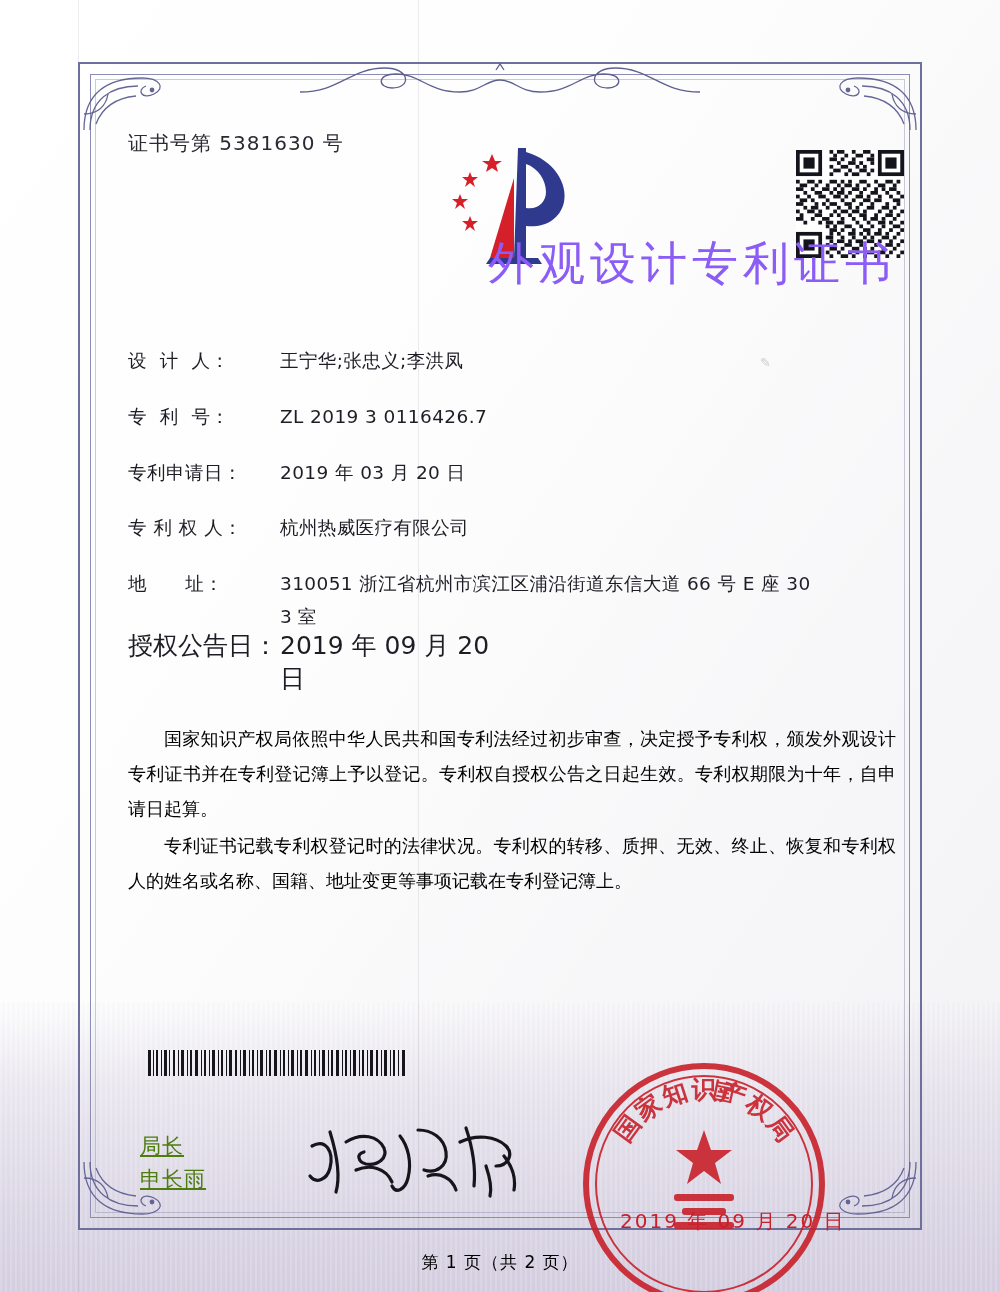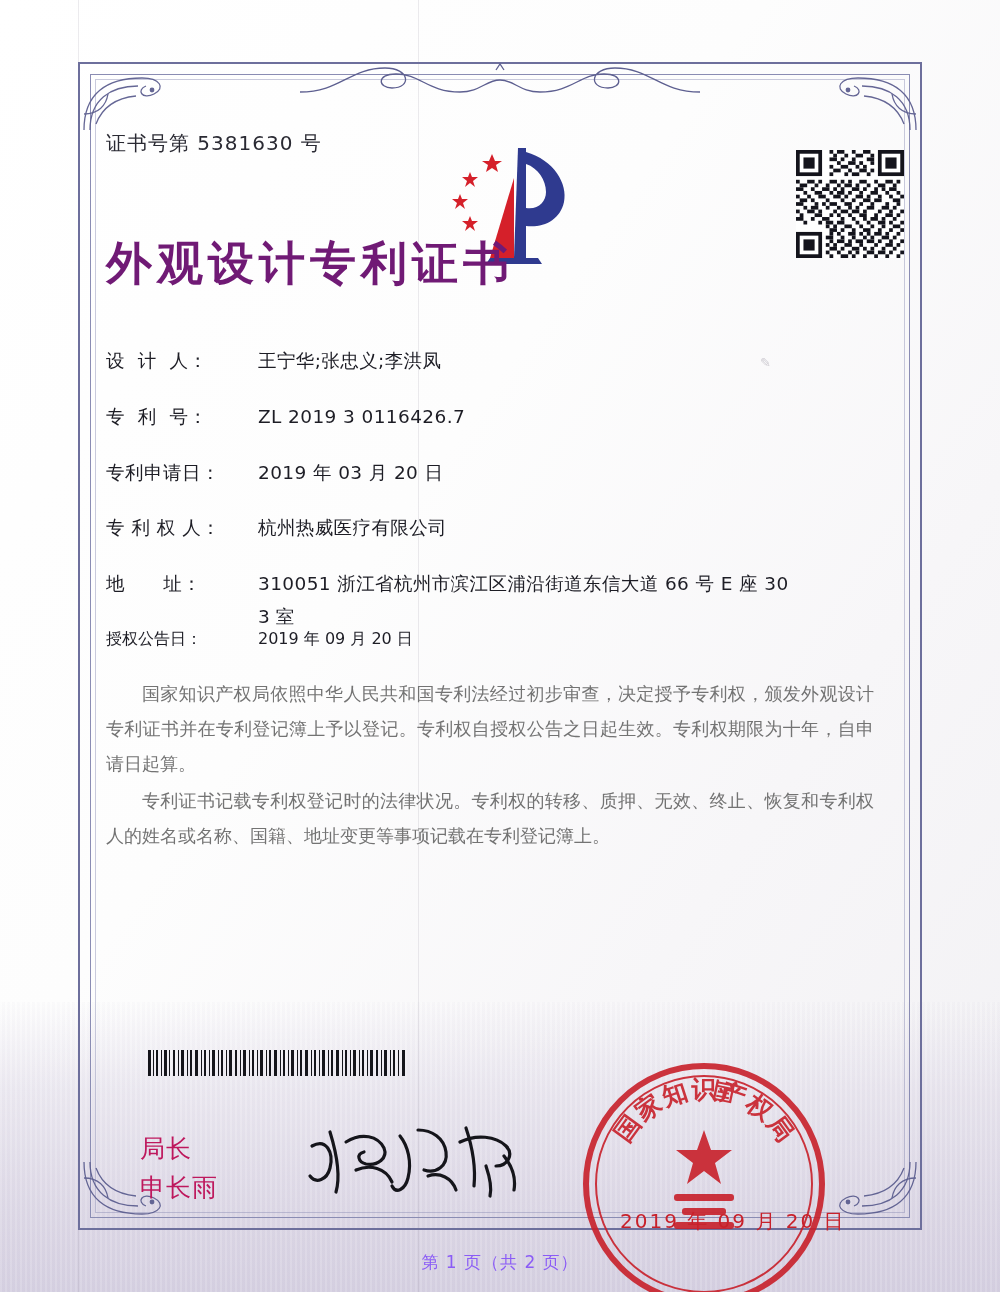--- a/index.html
+++ b/index.html
@@ -81,21 +81,21 @@
     position: absolute;
     left: 300px; right: 300px;
     top: 62px;
     height: 36px;
     color: #5d5f90;
   }
 
   
   .content {
     position: absolute;
-    left: 106px;
+    left: 128px;
     top: 130px;
     width: 768px;
   }
   .cert-no {
     font-family: "DejaVu Sans", "Liberation Sans", sans-serif;
     font-size: 20px;
     color: #2a2a33;
     letter-spacing: 1px;
   }
   .emblem {
@@ -109,25 +109,25 @@
     position: absolute;
     right: 96px;
     top: 150px;
     width: 108px;
     height: 108px;
   }
   .qr-cell { fill: #14141c; }
 
   .title {
     margin-top: 76px;
-    text-align: left;
+    text-align: right;
     font-size: 46px;
     letter-spacing: 5px;
-    font-weight: 700;
-    color: #701a75;
+    font-weight: 400;
+    color: #8b5cf6;
     font-family: "DejaVu Sans", "Liberation Sans", sans-serif;
   }
 
   .fields {
     margin-top: 52px;
     font-size: 18.5px;
     color: #1d1d25;
   }
   .row {
     display: flex;
@@ -141,21 +141,21 @@
     white-space: pre;
     letter-spacing: 0.5px;
   }
   .val {
     flex: 1 1 auto;
     letter-spacing: 0.4px;
   }
   .row-split {
     display: flex;
     margin-bottom: 20px;
-    font-size: 16px;
+    font-size: 25px;
     color: #1d1d25;
   }
   .row-split .half {
     display: flex;
     width: 50%;
   }
   .row-split .lab2 {
     width: 152px;
     flex: 0 0 152px;
     white-space: pre;
@@ -166,21 +166,21 @@
     white-space: pre;
   }
   .addr-cont {
     margin-left: 152px;
     margin-top: 2px;
   }
 
   .paras {
     margin-top: 26px;
     font-size: 18px;
-    color: #737373;
+    color: #000000;
     line-height: 1.95;
     text-align: justify;
     font-family: "DejaVu Serif", "Liberation Serif", serif;
   }
   .paras p {
     margin: 0 0 2px 0;
     text-indent: 36px;
   }
 
   
@@ -189,24 +189,25 @@
     left: 148px;
     top: 1050px;
     width: 258px;
     height: 26px;
   }
   
   .sig-block {
     position: absolute;
     left: 140px;
     top: 1130px;
-    font-size: 25px;
-    color: #be185d;
+    font-size: 21px;
+    color: #4d7c0f;
     line-height: 1.55;
     letter-spacing: 1px;
+    text-decoration: underline;
   }
   .sig-script {
     position: absolute;
     left: 300px;
     top: 1112px;
     width: 230px;
     height: 90px;
     color: #15151b;
   }
 
@@ -227,21 +228,21 @@
     letter-spacing: 2px;
     font-family: "DejaVu Sans", "Liberation Sans", sans-serif;
   }
 
   .page-foot {
     position: absolute;
     left: 0; right: 0;
     bottom: 18px;
     text-align: center;
     font-size: 17px;
-    color: #8b5cf6;
+    color: #000000;
     letter-spacing: 1px;
   }
   .smudge {
     position: absolute;
     color: rgba(120,116,132,0.35);
     font-size: 13px;
   }
 </style>
 </head>
 <body>

